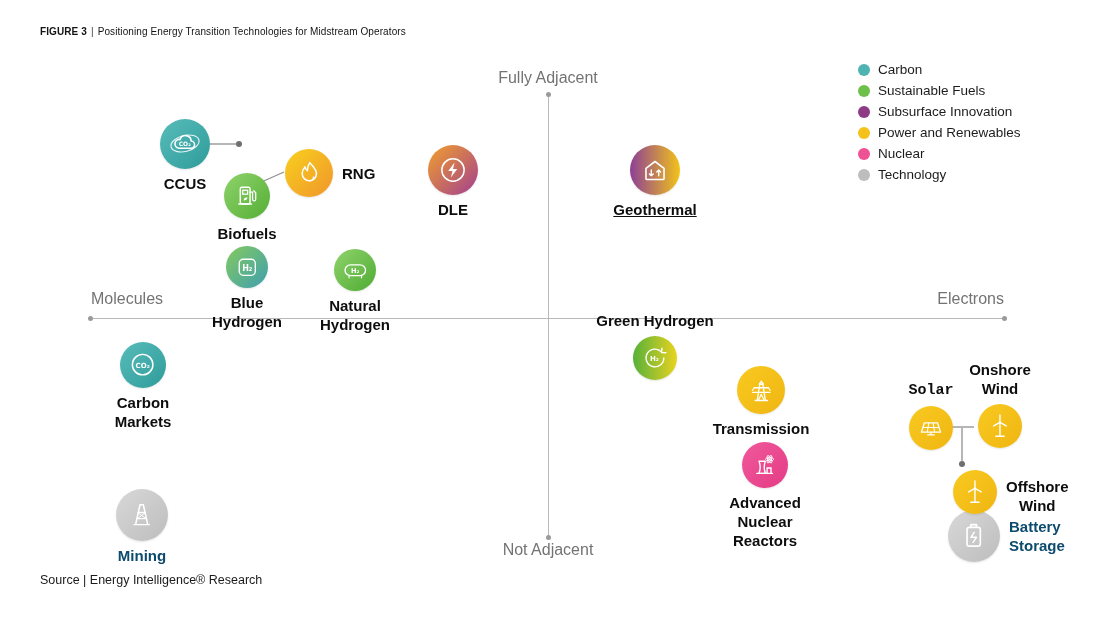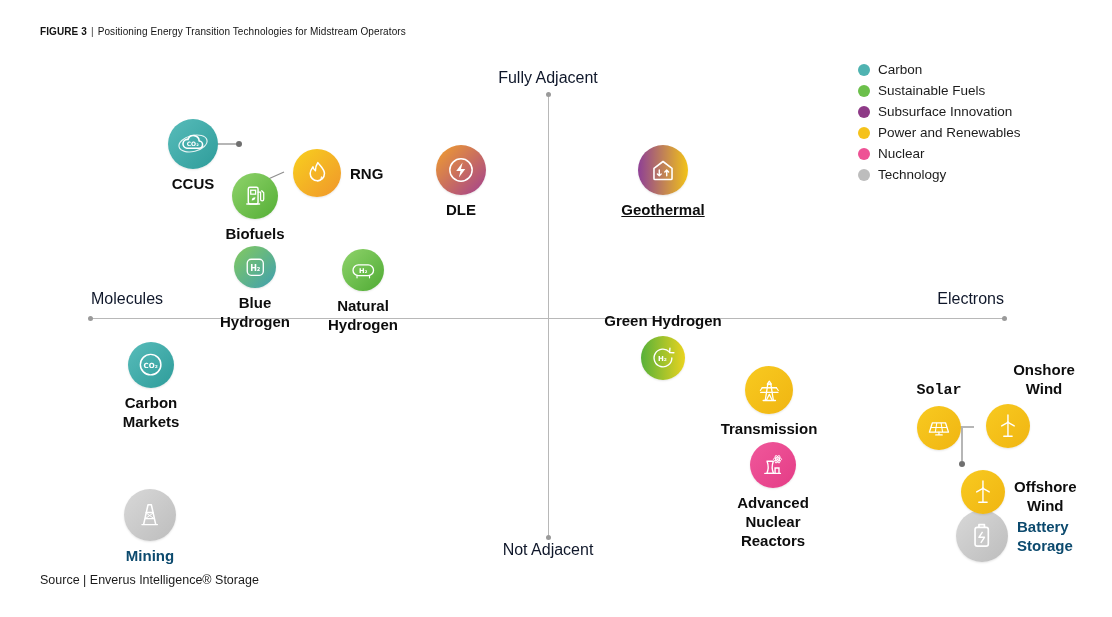--- a/index.html
+++ b/index.html
@@ -3,32 +3,32 @@
 <meta charset="utf-8">
 <style>
   html,body{margin:0;padding:0}
   body{width:1112px;height:617px;background:#ffffff;font-family:"Liberation Sans",sans-serif;position:relative;overflow:hidden;color:#131313}
   .title{position:absolute;left:40px;top:26px;font-size:10px;letter-spacing:.1px;white-space:nowrap}
   .fig-label{font-weight:700}
   .fig-sep{padding:0 4px;color:#3c3c3c}
   .legend{position:absolute;left:858px;top:63px;display:flex;flex-direction:column;gap:8px}
   .legend-item{display:flex;align-items:center;gap:8px;font-size:13.5px;color:#1c1c1c;line-height:13px}
   .swatch{width:12px;height:12px;border-radius:50%;flex:0 0 12px}
-  .axis-label{position:absolute;font-size:16px;color:#0f172a;white-space:nowrap}
+  .axis-label{position:absolute;font-size:16px;color:#737373;white-space:nowrap}
   .axis-top{left:548px;top:69px;transform:translateX(-50%)}
   .axis-bottom{left:548px;top:541px;transform:translateX(-50%)}
   .axis-left{left:91px;top:290px}
   .axis-right{left:1004px;top:290px;transform:translateX(-100%)}
   .vaxis{position:absolute;left:548px;top:94px;width:1px;height:444px;background:#b8b8b8}
   .haxis{position:absolute;left:90px;top:318px;width:915px;height:1px;background:#b8b8b8}
   .haxis::before,.haxis::after,.vaxis::before,.vaxis::after{content:"";position:absolute;width:5px;height:5px;border-radius:50%;background:#9a9a9a}
   .haxis::before{left:-2px;top:-2px}.haxis::after{right:-2px;top:-2px}
   .vaxis::before{left:-2px;top:-2px}.vaxis::after{left:-2px;bottom:-2px}
   .connectors{position:absolute;left:0;top:0;width:1112px;height:617px;pointer-events:none}
-  #nodes{position:absolute;left:12px;top:0;width:992px;height:617px}
+  #nodes{position:absolute;left:4px;top:0;width:992px;height:617px}
   .bubble{position:absolute;border-radius:50%;display:flex;align-items:center;justify-content:center;box-shadow:0 1px 2px rgba(0,0,0,.10)}
   .bubble .icon{width:68%;height:68%;display:flex;align-items:center;justify-content:center}
   .bubble svg{width:100%;height:100%;display:block}
   .bubble svg text{font-family:"DejaVu Sans",sans-serif}
   .nlabel{position:absolute;font-size:15px;font-weight:700;color:#0d0d0d;text-align:center;line-height:19px;white-space:nowrap}
   .nlabel.muted{color:#0c4a6e}
   .nlabel.left-align{text-align:left}
   .source{position:absolute;left:40px;top:573px;font-size:12.5px;color:#1b1b1b}
 </style>
 </head>
@@ -237,21 +237,21 @@
     <div class="bubble" style="left: 974px; top: 404px; width: 44px; height: 44px; background: linear-gradient(135deg, rgb(248, 202, 32), rgb(240, 181, 18));">
       <span class="icon">
         <svg viewBox="0 0 32 32">
           <path d="M16 27V13" stroke="#fff" stroke-width="1.5" stroke-linecap="round"></path>
           <path d="M11.5 27h9" stroke="#fff" stroke-width="1.4" stroke-linecap="round"></path>
           <circle cx="16" cy="12" r="1.2" fill="#fff"></circle>
           <path d="M16 10.8V4.2M17 12.7l5.7 3.3M15 12.7L9.3 16" stroke="#fff" stroke-width="1.5" stroke-linecap="round"></path>
         </svg>
       </span>
     </div>
-    <div class="nlabel" style="left: 996px; top: 398px; transform: translate(-50%, -100%); margin-left: 36px;">
+    <div class="nlabel" style="left: 996px; top: 398px; transform: translate(-50%, -100%);">
       <div>Onshore</div>
       <div>Wind</div>
     </div>
     <div class="bubble" style="left: 944px; top: 510px; width: 52px; height: 52px; background: linear-gradient(135deg, rgb(216, 216, 216), rgb(189, 189, 189));">
       <span class="icon">
         <svg viewBox="0 0 32 32">
           <rect x="10" y="8.5" width="12" height="17" rx="2" fill="none" stroke="#fff" stroke-width="1.5"></rect>
           <path d="M13.5 8.5V6h5v2.5" fill="none" stroke="#fff" stroke-width="1.5" stroke-linejoin="round"></path>
           <path d="M16.8 12.5l-3.3 5h5l-3.3 5" fill="none" stroke="#fff" stroke-width="1.3" stroke-linejoin="round"></path>
         </svg>
@@ -282,13 +282,13 @@
           <path d="M12.2 19.5h7.6M13.3 14h5.4M9 25h14" stroke="#fff" stroke-width="1.2" stroke-linecap="round"></path>
           <path d="M12.2 19.5l7.6-5.5m-7.6 0l7.6 5.5" stroke="#fff" stroke-width=".9"></path>
         </svg>
       </span>
     </div>
     <div class="nlabel muted" style="left: 138px; top: 546px; transform: translateX(-50%);">
       <div>Mining</div>
     </div>
   </div>
 
-<div class="source">Source | Enverus Intelligence® Storage</div>
+<div class="source">Source | Energy Intelligence® Research</div>
 
 </body></html>

